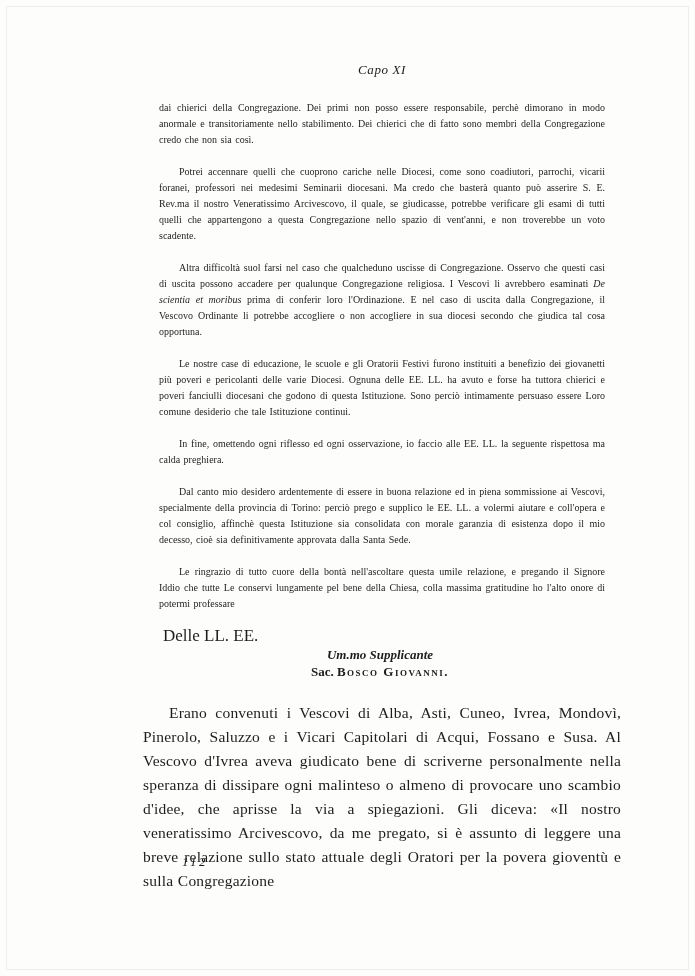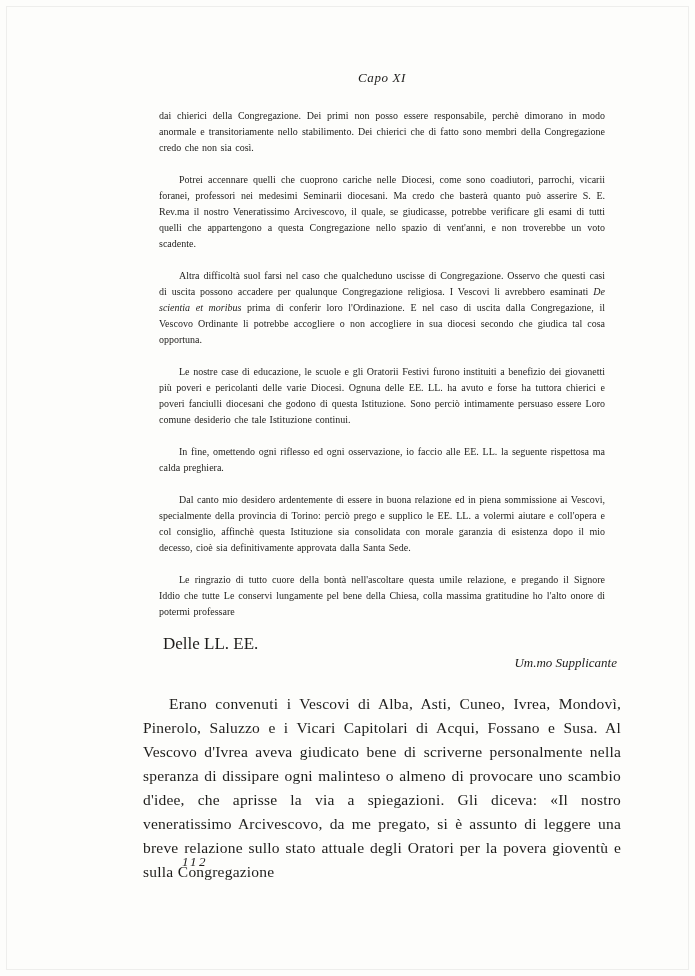--- a/index.html
+++ b/index.html
@@ -15,21 +15,21 @@
     color: #1e1d1b;
     overflow: hidden;
   }
   .scan-frame {
     position: absolute; inset: 6px;
     border: 1px solid #eeeeec;
     pointer-events: none;
   }
   .content {
     position: absolute;
-    left: 143px; top: 70px; width: 478px;
+    left: 143px; top: 62px; width: 478px;
   }
   .chapter {
     text-align: center;
     font-style: italic;
     font-size: 13px;
     line-height: 16px;
     letter-spacing: 0.6px;
     margin: 0 0 22px 0;
   }
   .lp {
@@ -44,23 +44,24 @@
   .it { font-style: italic; }
   .closing {
     font-size: 17px;
     line-height: 16px;
     margin: 0;
     text-indent: 20px;
   }
   .sig {
     margin-top: 2px;
     padding-right: 4px;
-    text-align: right;
+    text-align: center;
     font-size: 13px;
     line-height: 17px;
+    font-weight: bold;
   }
   .sig-role { font-style: italic; }
   .caps { font-variant: small-caps; letter-spacing: 1.5px; }
   .narr {
     margin: 21px 0 0 0;
     font-size: 15.5px;
     line-height: 24px;
     text-align: justify;
     text-indent: 26px;
     word-spacing: 0.5px;
@@ -95,20 +96,21 @@
     <p class="lp indent">In fine, omettendo ogni riflesso ed ogni osservazione, io faccio alle EE. LL. la seguente rispettosa ma calda preghiera.</p>
 
     <p class="lp indent">Dal canto mio desidero ardentemente di essere in buona relazione ed in piena sommissione ai Vescovi, specialmente della provincia di Torino: perciò prego e supplico le EE. LL. a volermi aiutare e coll'opera e col consiglio, affinchè questa Istituzione sia consolidata con morale garanzia di esistenza dopo il mio decesso, cioè sia definitivamente approvata dalla Santa Sede.</p>
 
     <p class="lp indent">Le ringrazio di tutto cuore della bontà nell'ascoltare questa umile relazione, e pregando il Signore Iddio che tutte Le conservi lungamente pel bene della Chiesa, colla massima gratitudine ho l'alto onore di potermi professare</p>
 
     <p class="closing">Delle LL. EE.</p>
 
     <div class="sig">
       <div class="sig-role">Um.mo Supplicante</div>
+      <div class="sig-name"><span>Sac.</span> <span class="caps">Bosco Giovanni.</span></div>
     </div>
 
     <p class="narr">Erano convenuti i Vescovi di Alba, Asti, Cuneo, Ivrea, Mondovì, Pinerolo, Saluzzo e i Vicari Capitolari di Acqui, Fossano e Susa. Al Vescovo d'Ivrea aveva giudicato bene di scriverne personalmente nella speranza di dissipare ogni malinteso o almeno di provocare uno scambio d'idee, che aprisse la via a spiegazioni. Gli diceva: «Il nostro veneratissimo Arcivescovo, da me pregato, si è assunto di leggere una breve relazione sullo stato attuale degli Oratori per la povera gioventù e sulla Congregazione</p>
 
   </div>
 
   <div class="pageno">112</div>
 </div>
 
 </body></html>

